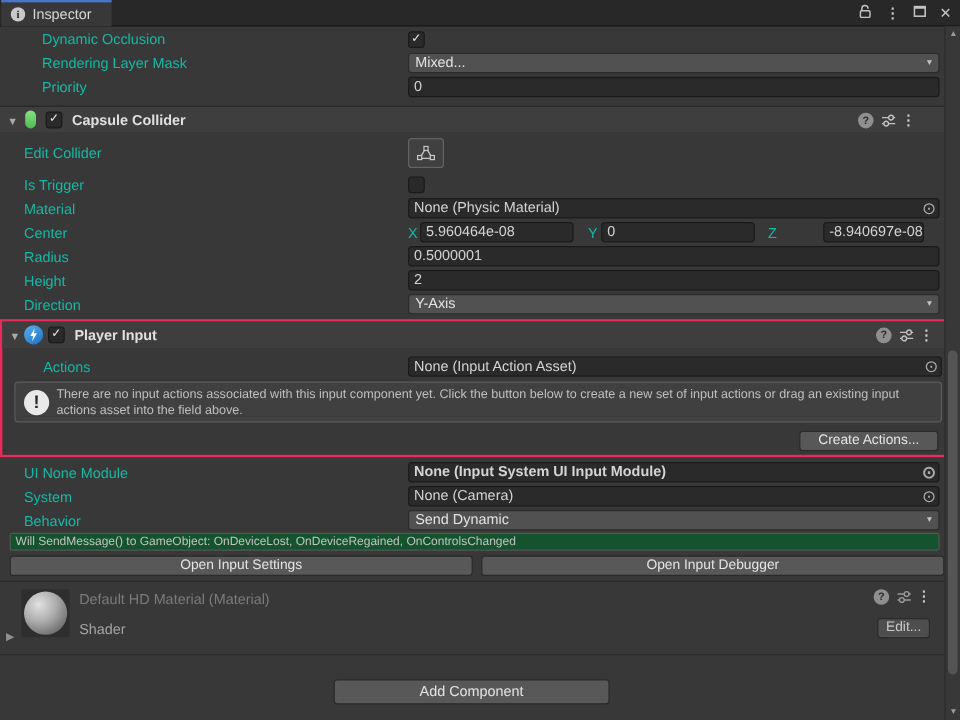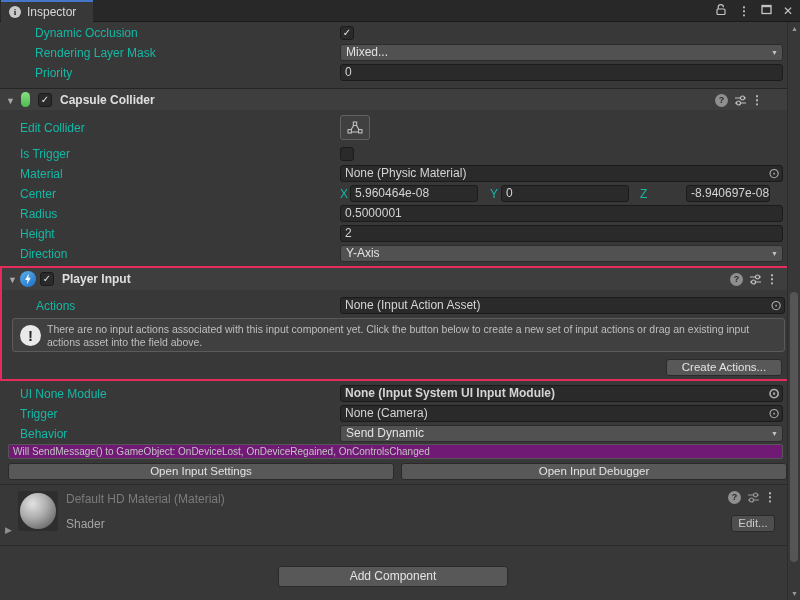--- a/index.html
+++ b/index.html
@@ -43,21 +43,21 @@
   .kebab { color:#C6C6C6; font-size:12px; font-weight:bold; line-height:14px; }
 
   
   .redbox { position:absolute; left:0; top:266px; width:791px; height:115px; border:2px solid #E62C5C; }
 
   .helpbox { position:absolute; background:#404040; border:1px solid #5B5B5B; border-radius:3px; }
   .helpbox .htext { position:absolute; left:34px; right:8px; top:4px; font-size:10.5px; line-height:13px; color:#BFBFBF; }
   .warncircle { position:absolute; left:7px; top:6px; width:21px; height:21px; border-radius:50%; background:#E9E9E9;
     color:#252525; font-weight:bold; font-size:15px; text-align:center; line-height:21px; }
 
-  .infobox { position:absolute; background:#701a75; border:1px solid #555555; border-radius:2px;
+  .infobox { position:absolute; background:#14532d; border:1px solid #555555; border-radius:2px;
     font-size:10px; color:#C2C2C2; line-height:13px; padding:0 4px; white-space:nowrap; overflow:hidden; }
 
   
   .matthumb { position:absolute; left:18px; top:6px; width:40px; height:40px; background:#2E2E2E; border-radius:2px; }
   .matsphere { position:absolute; left:2px; top:2px; width:36px; height:36px; border-radius:50%;
     background:radial-gradient(circle at 35% 30%, #E2E2E2, #ACACAC 42%, #707070 78%, #575757 100%); }
 
   
   .scrollbar { position:absolute; right:0; top:22px; bottom:0; width:13px; background:#383838; border-left:1px solid #2C2C2C; }
   .sthumb { position:absolute; left:2px; width:8px; top:270px; height:270px; background:#555555; border-radius:4px; }
@@ -210,21 +210,21 @@
 </div>
 
 <div class="row" style="top:384px;">
   <span class="lbl" style="left:20px;">UI None Module</span>
   <div class="field" style="left:340px; right:4px; top:1px;font-weight:bold;">
     <span>None (Input System UI Input Module)</span>
     <span class="picker">⊙</span>
   </div>
 </div>
 <div class="row" style="top:404px;">
-  <span class="lbl" style="left:20px;">Trigger</span>
+  <span class="lbl" style="left:20px;">System</span>
   <div class="field" style="left:340px; right:4px; top:1px;">
     <span>None (Camera)</span>
     <span class="picker">⊙</span>
   </div>
 </div>
 <div class="row" style="top:424px;">
   <span class="lbl" style="left:20px;">Behavior</span>
   <div class="drop" style="left:340px; right:4px; top:1px;">
     <span>Send Dynamic</span>
     <span class="darrow">▼</span>

